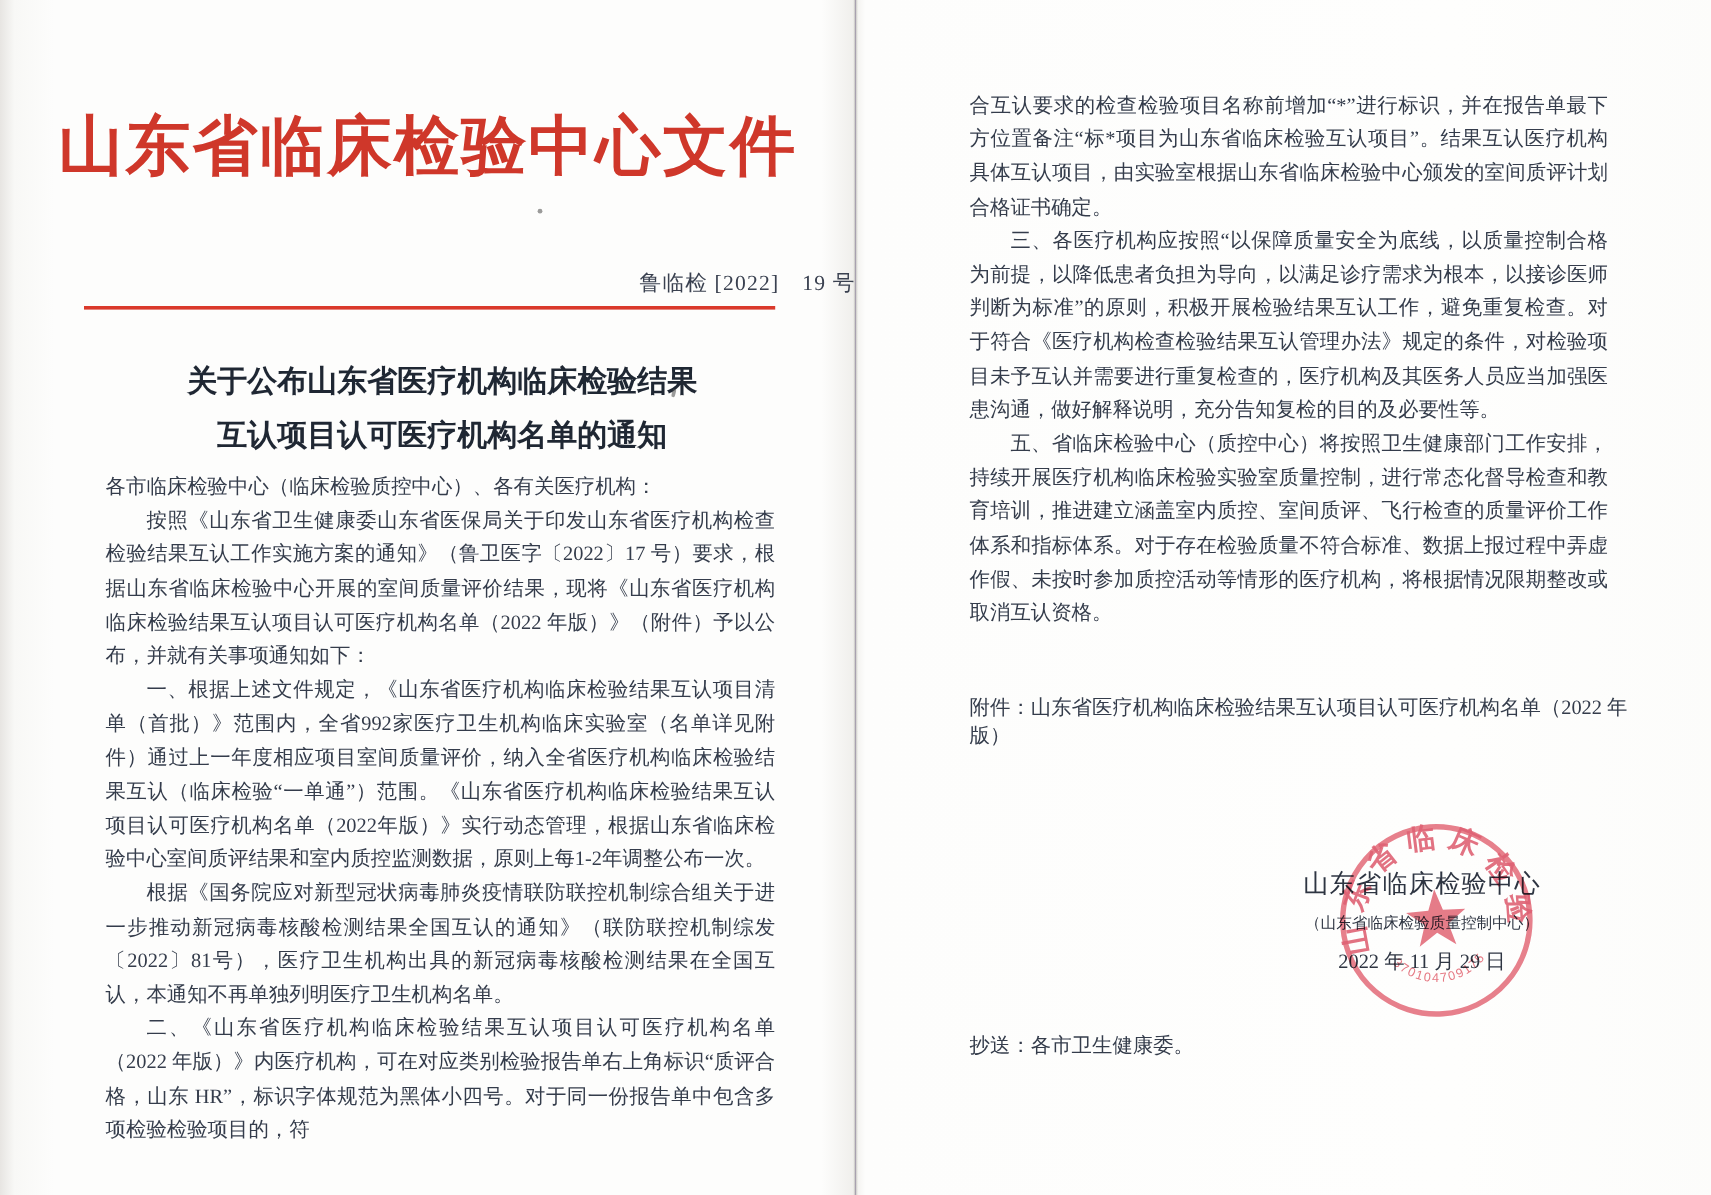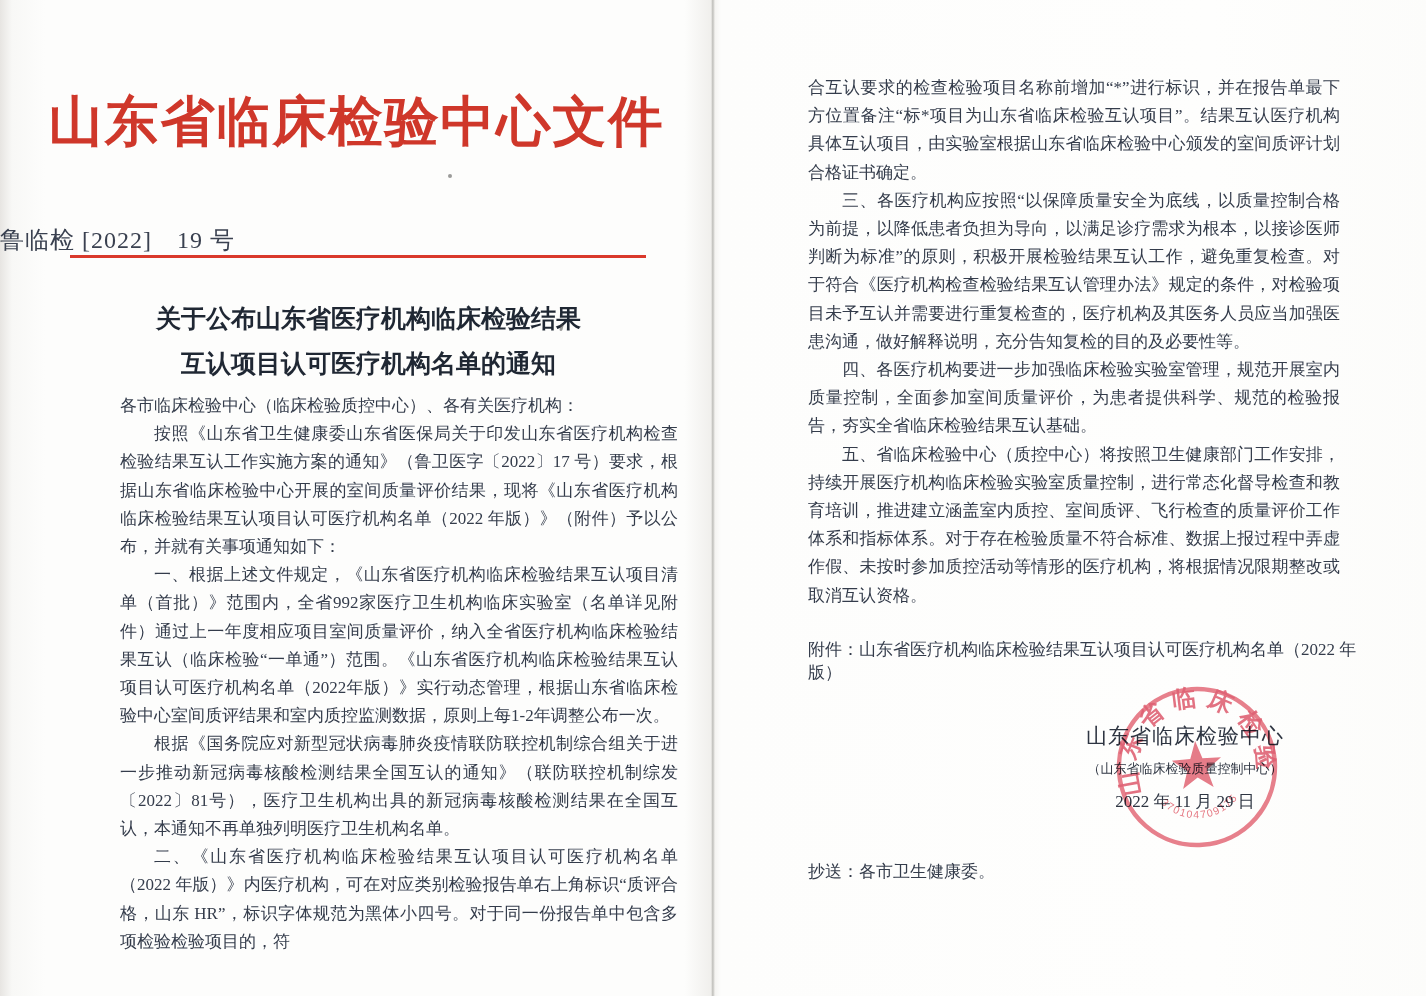--- a/index.html
+++ b/index.html
@@ -21,43 +21,43 @@
     position:absolute;left:711px;top:0;width:4px;height:996px;
     background:linear-gradient(90deg,rgba(110,110,104,0) 0%,rgba(110,110,104,.38) 45%,rgba(255,255,255,0) 100%);
   }
   .doc-header{
     position:absolute;top:86px;left:0;width:100%;margin:0;
     text-align:center;font-size:54px;font-weight:bold;letter-spacing:2px;
     color:#cf372a;
   }
   .doc-number{
     position:absolute;top:224px;left:0;width:100%;
-    text-align:left;font-size:24px;color:#3a4150;letter-spacing:1px;
+    text-align:right;font-size:18px;color:#3a4150;letter-spacing:1px;
   }
   .red-rule{
     position:absolute;top:255px;left:70px;width:576px;height:3px;
     background:#da392b;
   }
   .doc-title{
     position:absolute;top:284px;left:0;width:100%;margin:12px;
     text-align:center;font-size:25px;font-weight:bold;color:#1f2733;
     line-height:45px;
     font-family:"Liberation Sans","DejaVu Sans",sans-serif;
   }
   .doc-title span{display:block;}
   .body-text{
     position:absolute;font-size:17px;line-height:28.2px;color:#343c4b;
     text-align:justify;
   }
   .body-text p{margin:0;text-indent:2em;}
   .body-text p.no-indent{text-indent:0;}
-  .left-body{top:392px;left:88px;width:558px;margin-left:32px;}
+  .left-body{top:392px;left:88px;width:558px;}
   .right-body{top:74px;left:95px;width:532px;}
   .attachment{
-    position:absolute;top:638px;left:95px;width:560px;margin:0;
+    position:absolute;top:578px;left:95px;width:560px;margin:0;
     font-size:17px;color:#343c4b;
   }
   .signature{
     position:absolute;top:722px;left:252px;width:440px;
     text-align:center;color:#2e3542;
   }
   .sig-org1{font-size:21px;letter-spacing:1px;}
   .sig-org2{font-size:13px;margin-top:10px;}
   .sig-date{font-size:17px;margin-top:12px;}
   .seal{
@@ -93,21 +93,20 @@
       <p>二、《山东省医疗机构临床检验结果互认项目认可医疗机构名单（2022 年版）》内医疗机构，可在对应类别检验报告单右上角标识“质评合格，山东 HR”，标识字体规范为黑体小四号。对于同一份报告单中包含多项检验检验项目的，符</p>
     </div>
     <div class="speck speck-1"></div>
     <div class="speck speck-2"></div>
   </section>
 
   <section class="page page-right">
     <div class="body-text right-body">
       <p class="no-indent">合互认要求的检查检验项目名称前增加“*”进行标识，并在报告单最下方位置备注“标*项目为山东省临床检验互认项目”。结果互认医疗机构具体互认项目，由实验室根据山东省临床检验中心颁发的室间质评计划合格证书确定。</p>
       <p>三、各医疗机构应按照“以保障质量安全为底线，以质量控制合格为前提，以降低患者负担为导向，以满足诊疗需求为根本，以接诊医师判断为标准”的原则，积极开展检验结果互认工作，避免重复检查。对于符合《医疗机构检查检验结果互认管理办法》规定的条件，对检验项目未予互认并需要进行重复检查的，医疗机构及其医务人员应当加强医患沟通，做好解释说明，充分告知复检的目的及必要性等。</p>
-      <p>四、各医疗机构要进一步加强临床检验实验室管理，规范开展室内质量控制，全面参加室间质量评价，为患者提供科学、规范的检验报告，夯实全省临床检验结果互认基础。</p>
       <p>五、省临床检验中心（质控中心）将按照卫生健康部门工作安排，持续开展医疗机构临床检验实验室质量控制，进行常态化督导检查和教育培训，推进建立涵盖室内质控、室间质评、飞行检查的质量评价工作体系和指标体系。对于存在检验质量不符合标准、数据上报过程中弄虚作假、未按时参加质控活动等情形的医疗机构，将根据情况限期整改或取消互认资格。</p>
     </div>
 
     <p class="attachment">附件：山东省医疗机构临床检验结果互认项目认可医疗机构名单（2022 年版）</p>
 
     <div class="signature">
       <div class="sig-org1">山东省临床检验中心</div>
       <div class="sig-org2">（山东省临床检验质量控制中心）</div>
       <div class="sig-date">2022 年 11 月 29 日</div>
     </div>

